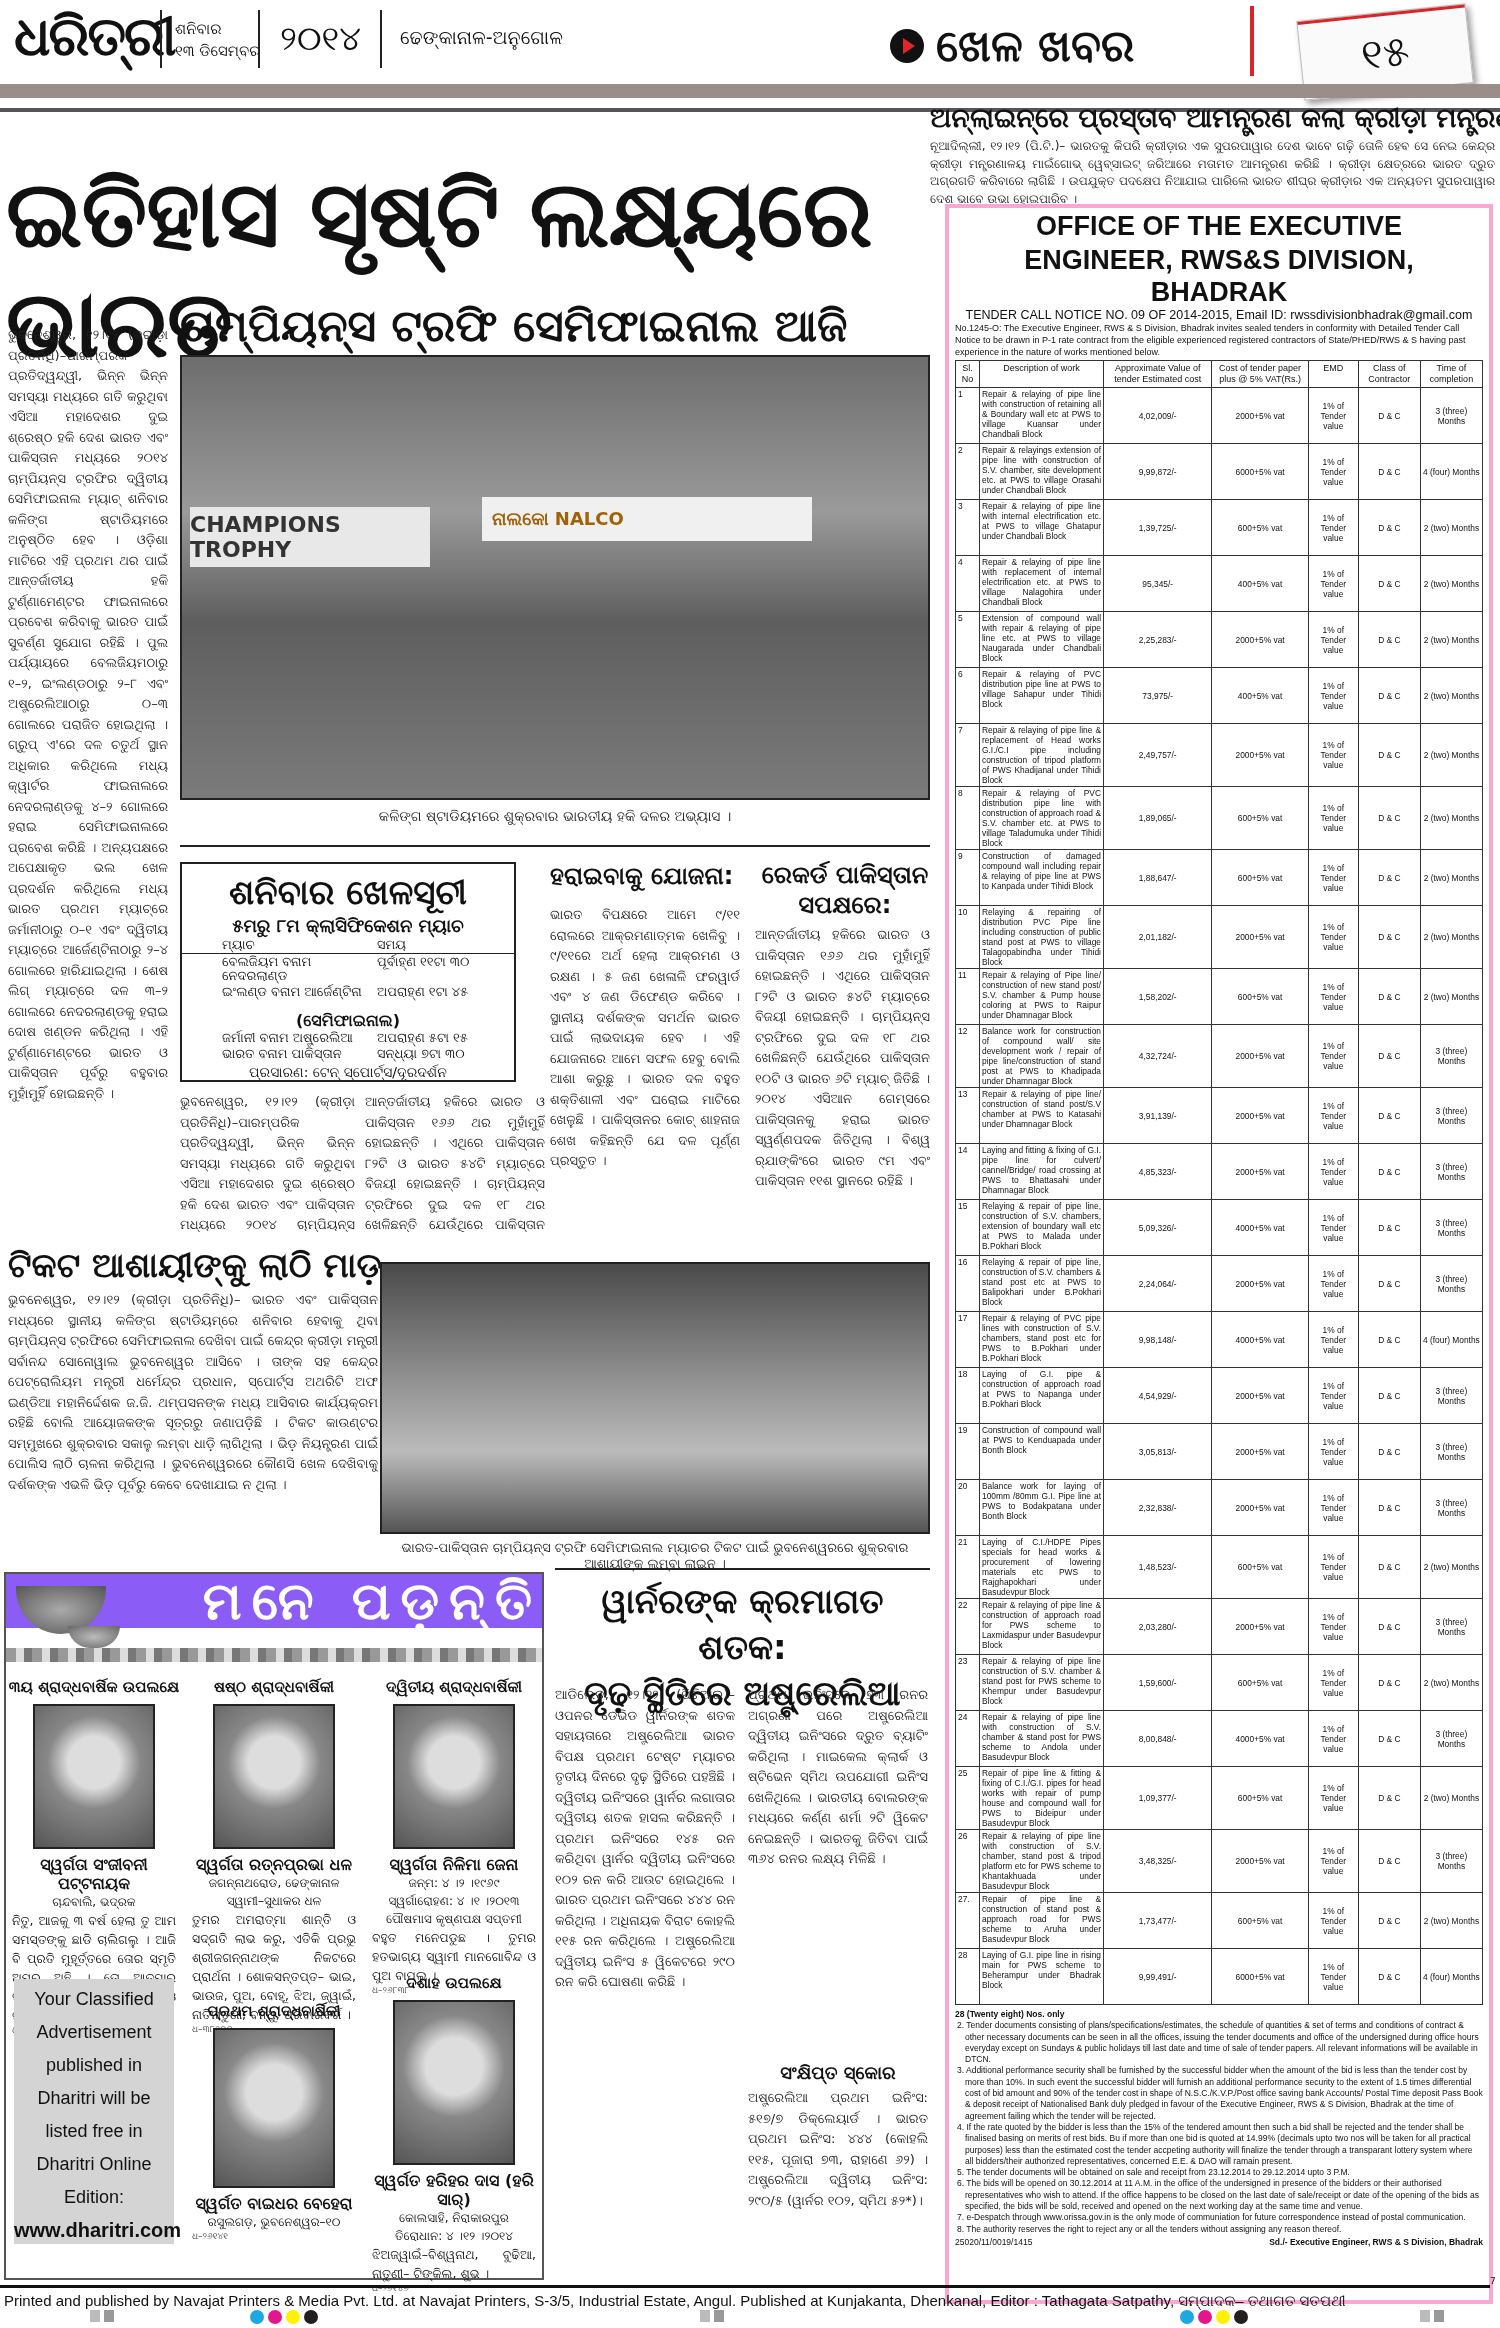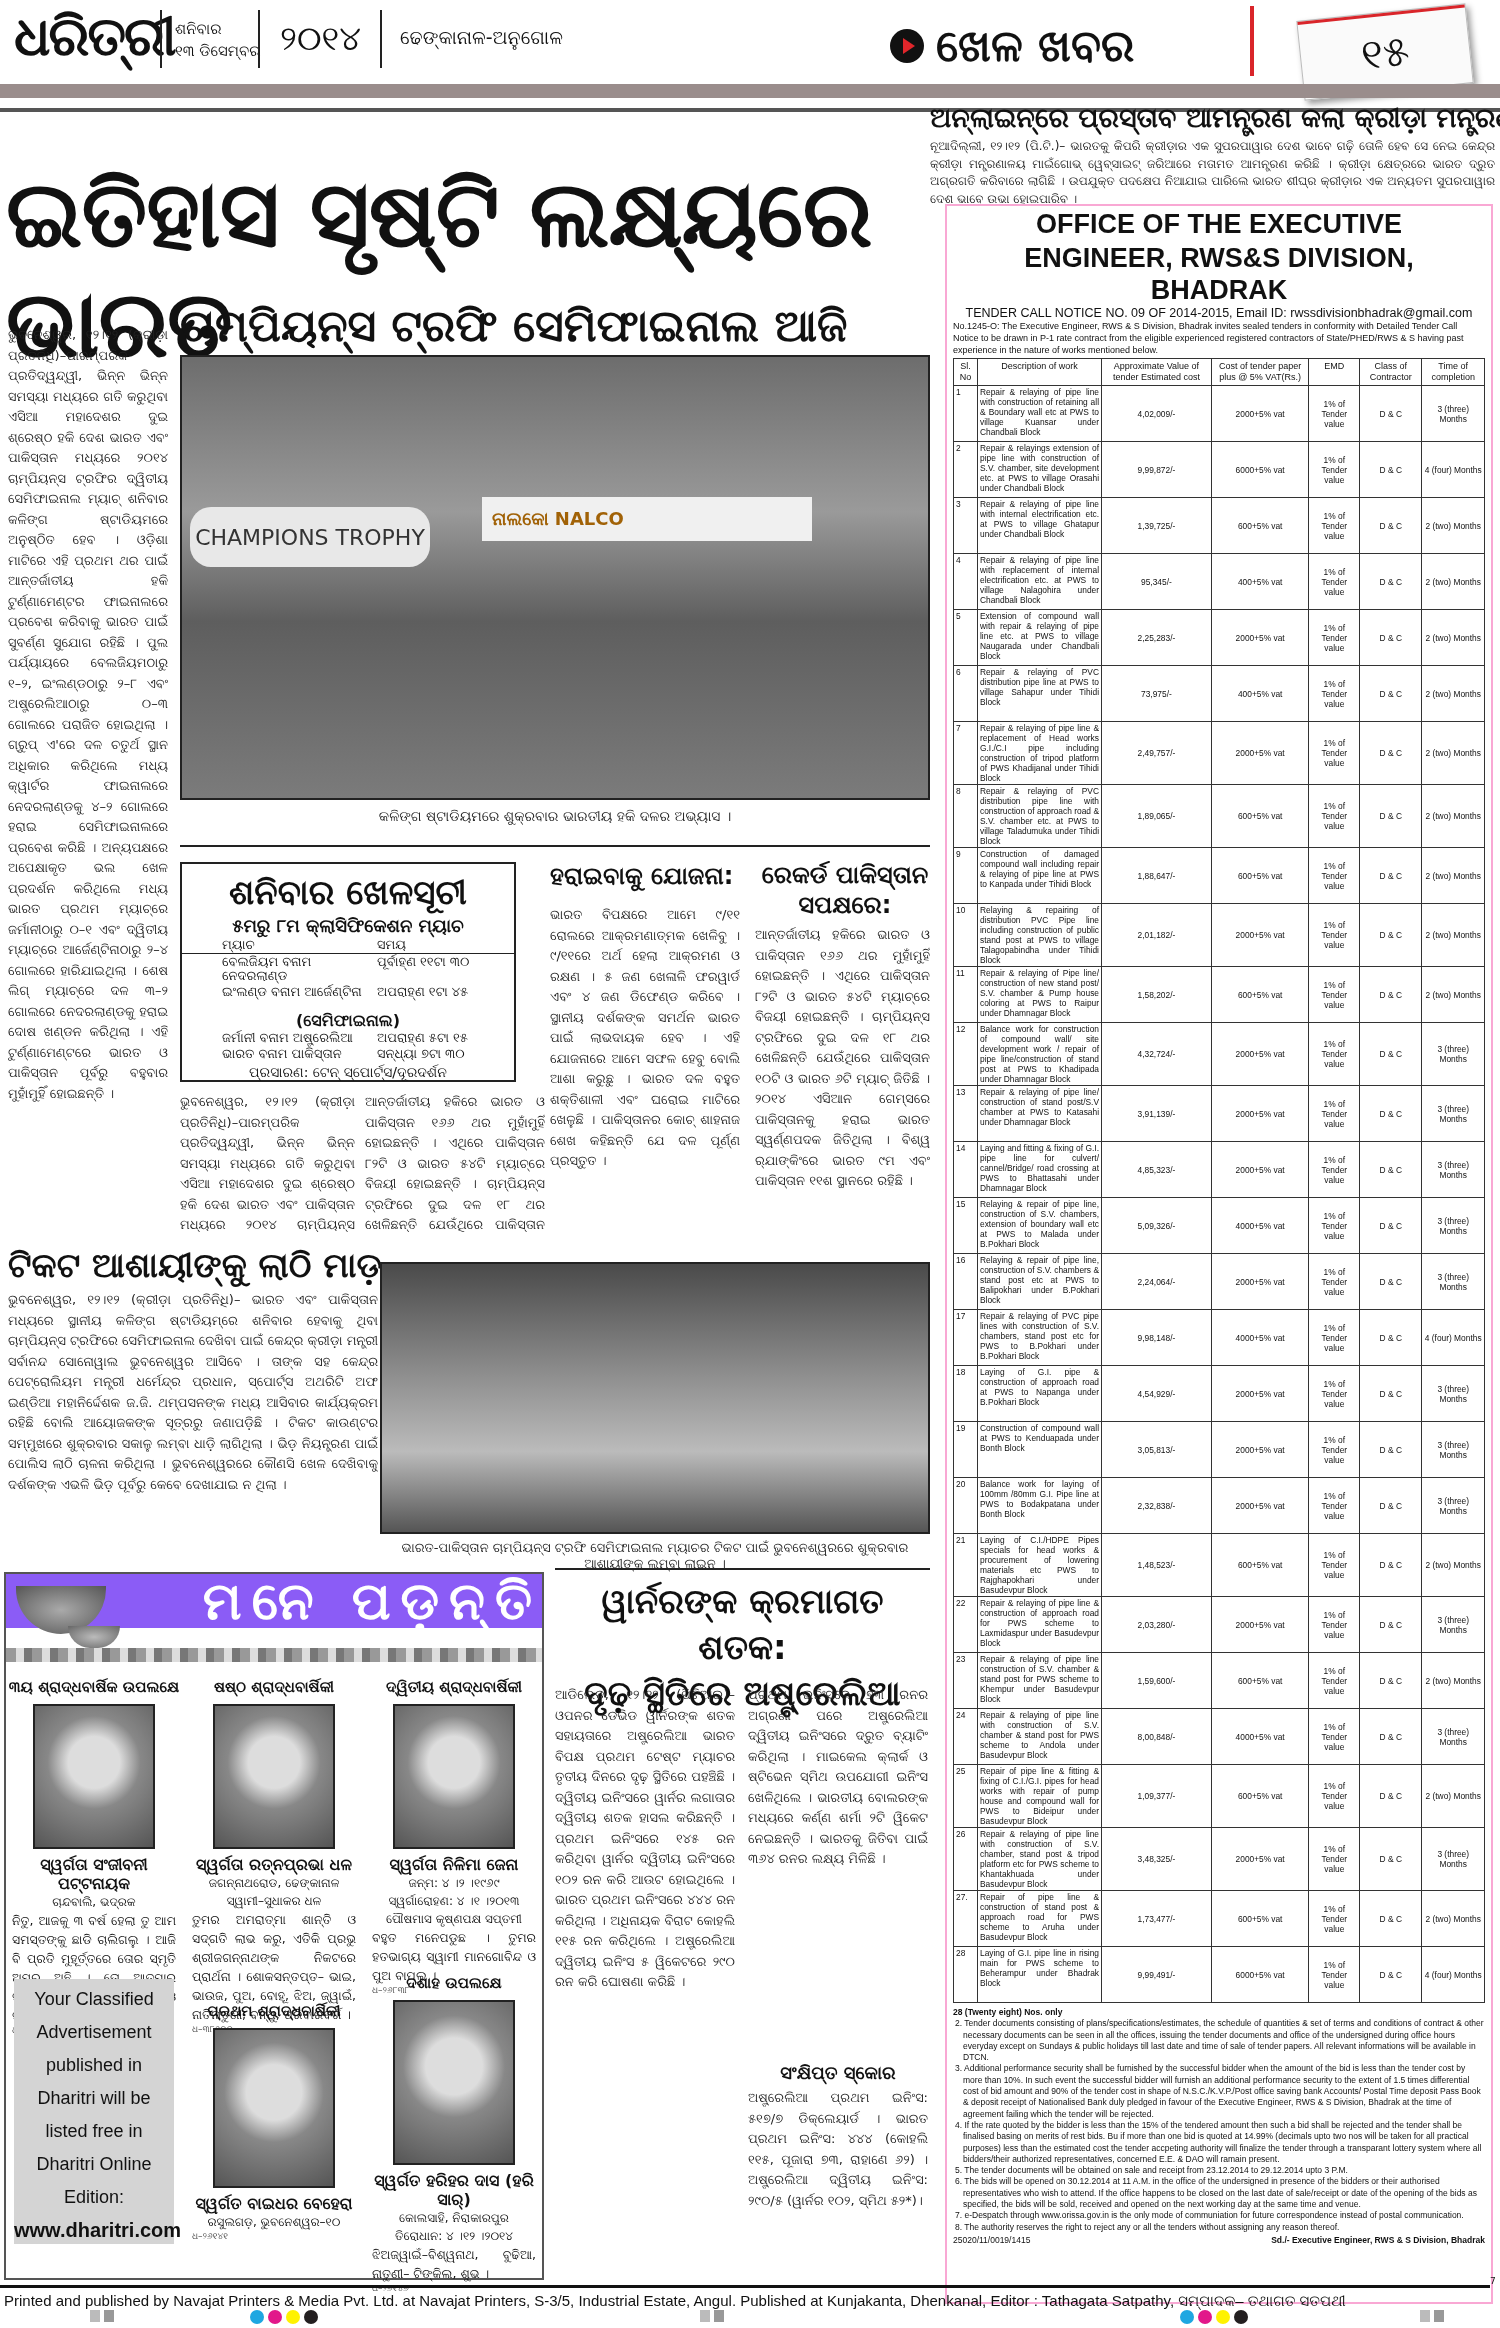--- a/index.html
+++ b/index.html
@@ -20,21 +20,21 @@
   .pagebox::before { content: ""; position: absolute; left: 0; top: 0; right: 0; height: 3px; background: #d9252a; }
   .band { left: 0; top: 84px; width: 1500px; height: 14px; background: #9a8d8c; }
   .band2 { left: 0; top: 108px; width: 1500px; height: 4px; background: #555; }
   
   .headline { left: 6px; top: 160px; width: 900px; font-size: 92px; font-weight: bold; letter-spacing: -1px; line-height: 110px; }
   .subhead { left: 180px; top: 300px; font-size: 44px; font-weight: bold; }
   .body-txt { font-size: 13px; line-height: 20.5px; text-align: justify; color: #222; }
   .col1 { left: 8px; top: 325px; width: 160px; height: 880px; overflow: hidden; }
   .photo { background: linear-gradient(180deg, #6d6d6d 0%, #9a9a9a 35%, #5e5e5e 60%, #7b7b7b 100%); border: 2px solid #222; }
   .photo1 { left: 180px; top: 355px; width: 750px; height: 445px; }
-  .photo-inner-banner { position: absolute; left: 8px; top: 150px; width: 240px; height: 60px; background: #e8e8e8; display: flex; align-items: center; justify-content: center; font-size: 22px; font-weight: normal; color: #333; border-radius: 21px; }
+  .photo-inner-banner { position: absolute; left: 8px; top: 150px; width: 240px; height: 60px; background: #e8e8e8; display: flex; align-items: center; justify-content: center; font-size: 22px; font-weight: bold; color: #333; }
   .photo-inner-banner2 { position: absolute; left: 300px; top: 140px; width: 330px; height: 44px; background: #f0f0f0; font-size: 18px; font-weight: bold; color: #a16207; display: flex; align-items: center; padding-left: 10px; }
   .caption { font-size: 14px; text-align: center; color: #222; }
   .cap1 { left: 180px; top: 808px; width: 750px; }
   .hrule { height: 2px; background: #222; }
   
   .sched { left: 180px; top: 862px; width: 336px; height: 220px; border: 2px solid #222; }
   .sched .t1 { text-align: center; font-size: 34px; font-weight: bold; margin-top: 8px; }
   .sched .t2 { text-align: center; font-size: 18px; font-weight: bold; margin-top: 2px; }
   .sched .hdr { display: flex; font-size: 13px; padding: 0 40px; border-bottom: 1px solid #222; }
   .sched .row { display: flex; font-size: 13px; padding: 1px 40px; line-height: 14px; }
@@ -69,21 +69,21 @@
   .classified b { font-size: 20px; }
   
   .warner-h { left: 555px; top: 1578px; width: 375px; text-align: center; font-size: 34px; font-weight: bold; line-height: 46px; }
   .col-w1 { left: 555px; top: 1685px; width: 180px; height: 590px; overflow: hidden; }
   .col-w2 { left: 748px; top: 1685px; width: 180px; height: 370px; overflow: hidden; }
   .score-h { left: 748px; top: 2062px; width: 180px; text-align: center; font-size: 18px; font-weight: bold; }
   .col-w3 { left: 748px; top: 2088px; width: 180px; height: 190px; overflow: hidden; }
   
   .online-h { left: 930px; top: 102px; width: 570px; font-size: 27px; font-weight: bold; white-space: nowrap; }
   .online-txt { left: 930px; top: 138px; width: 565px; font-size: 12px; line-height: 17.5px; }
-  .tender { left: 945px; top: 204px; width: 548px; height: 2100px; border: 2px solid #f9a8d4; font-family: "Liberation Sans", sans-serif; padding: 0 6px; }
+  .tender { left: 945px; top: 204px; width: 548px; height: 2100px; border: 4px solid #f9a8d4; font-family: "Liberation Sans", sans-serif; padding: 0 6px; }
   .tender .h1 { text-align: center; font-size: 27px; font-weight: bold; line-height: 32px; margin-top: 2px; }
   .tender .h2 { text-align: center; font-size: 12.5px; }
   .tender .intro { font-size: 9px; line-height: 12px; }
   table.tt { width: 100%; border-collapse: collapse; font-size: 8.4px; line-height: 10px; margin-top: 2px; }
   table.tt th { font-weight: normal; border: 1px solid #333; padding: 2px; vertical-align: top; font-size: 9px; line-height: 11px; }
   table.tt td { border: 1px solid #333; padding: 1px 2px; text-align: center; vertical-align: middle; }
   table.tt td.desc { text-align: justify; vertical-align: top; width: 124px; }
   table.tt td.sl { vertical-align: top; text-align: left; width: 24px; }
   table.tt tr { height: 56px; }
   .tender .notes { font-size: 8.5px; line-height: 11.3px; margin-top: 4px; }

